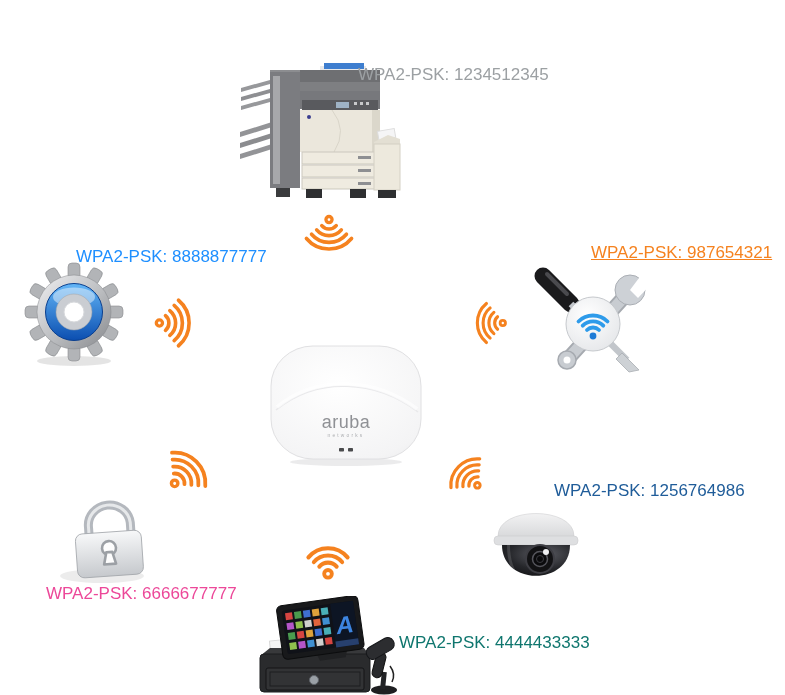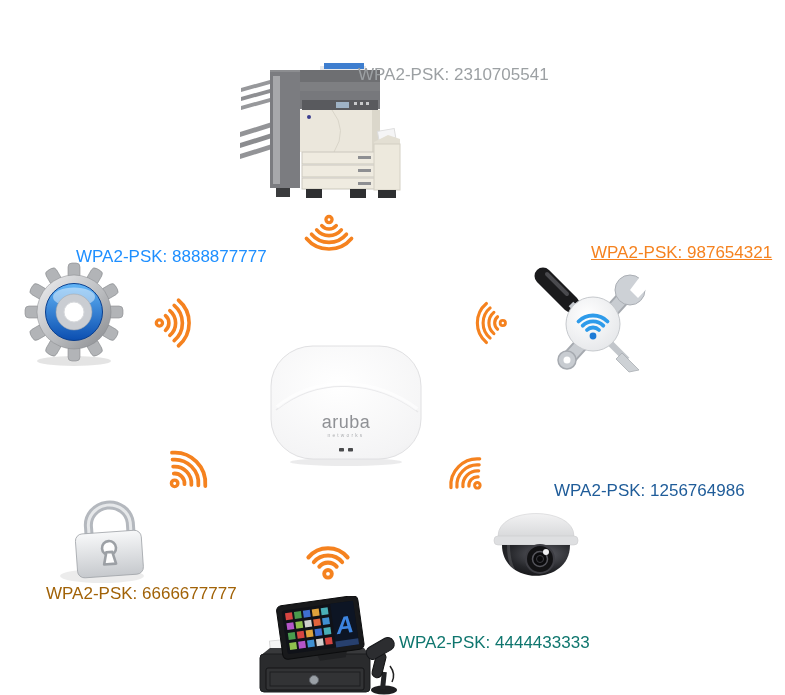--- a/index.html
+++ b/index.html
@@ -121,21 +121,21 @@
       <rect x="122" y="126" width="13" height="3" fill="#8E8F92"></rect>
       <rect x="142" y="74" width="17" height="9" fill="#F5F5F6" stroke="#DCDCDC" transform="rotate(-10 150 78)"></rect>
       <path d="M138,86 L152,79 L164,83 L164,88 L138,88 Z" fill="#E3DFD3"></path>
       <rect x="138" y="88" width="26" height="46" fill="#EDE9DD" stroke="#D4D0C4"></rect>
       <rect x="40" y="132" width="14" height="9" fill="#3A3B3D"></rect>
       <rect x="70" y="133" width="16" height="9" fill="#2E2F31"></rect>
       <rect x="114" y="133" width="16" height="9" fill="#2E2F31"></rect>
       <rect x="142" y="134" width="18" height="8" fill="#2E2F31"></rect>
     </svg>
   </div>
-  <div class="psk-label l-printer" style="color: rgb(156, 160, 163);">WPA2-PSK: 2310705541</div>
+  <div class="psk-label l-printer" style="color: rgb(156, 160, 163);">WPA2-PSK: 1234512345</div>
 
   <div class="node n-gear">
     <svg viewBox="0 0 102 106">
       <ellipse cx="50" cy="99" rx="37" ry="5" fill="#C9C9C9" opacity="0.5"></ellipse>
       <g fill="#B2B4B7" stroke="#898B8E" stroke-width="0.6">
         <rect x="44" y="1" width="12" height="16" rx="4" transform="rotate(0 50 50)"></rect>
         <rect x="44" y="1" width="12" height="16" rx="4" transform="rotate(30 50 50)"></rect>
         <rect x="44" y="1" width="12" height="16" rx="4" transform="rotate(60 50 50)"></rect>
         <rect x="44" y="1" width="12" height="16" rx="4" transform="rotate(90 50 50)"></rect>
         <rect x="44" y="1" width="12" height="16" rx="4" transform="rotate(120 50 50)"></rect>
@@ -198,21 +198,21 @@
       <ellipse cx="52" cy="94" rx="42" ry="7" fill="#DCDCDC" opacity="0.55"></ellipse>
       <g transform="rotate(-4 60 66)">
         <path d="M40,62 L40,44 A21,20 0 0 1 82,42 L82,54" fill="none" stroke="#B4B8BE" stroke-width="9" stroke-linecap="round"></path>
         <path d="M40,62 L40,44 A21,20 0 0 1 82,42 L82,54" fill="none" stroke="#E6E8EA" stroke-width="3" stroke-linecap="round"></path>
         <rect x="26" y="50" width="66" height="44" rx="7" fill="url(#lockBody)" stroke="#9FA3A8" stroke-width="0.8"></rect>
         <circle cx="59" cy="66" r="7" fill="#FDFDFD" stroke="#9CA0A5" stroke-width="2.6"></circle>
         <path d="M56,70 L62,70 L65,82 L53,82 Z" fill="#FDFDFD" stroke="#9CA0A5" stroke-width="2.6" stroke-linejoin="round"></path>
       </g>
     </svg>
   </div>
-  <div class="psk-label l-lock" style="color: #a16207;">WPA2-PSK: 6666677777</div>
+  <div class="psk-label l-lock" style="color: #ec4899;">WPA2-PSK: 6666677777</div>
 
   <div class="node n-camera">
     <svg viewBox="0 0 104 92">
       <path d="M14,42 C14,12 90,12 90,42 L90,45 L14,45 Z" fill="url(#camCap)" stroke="#C8C9CB" stroke-width="0.5"></path>
       <rect x="10" y="42" width="84" height="9" rx="4" fill="#DEDFE1" stroke="#C6C7C9" stroke-width="0.5"></rect>
       <path d="M18,51 C18,92 86,92 86,51 Z" fill="url(#domeGrad)"></path>
       <path d="M23,51 C23,72 30,82 40,87 C29,78 26,64 26,51 Z" fill="#FFFFFF" opacity="0.14"></path>
       <circle cx="56" cy="65" r="14" fill="#121214" stroke="#3E3E44" stroke-width="2"></circle>
       <circle cx="56" cy="65" r="7.5" fill="#0A0A0C" stroke="#55555C" stroke-width="1.5"></circle>
       <circle cx="56" cy="65" r="3.5" fill="none" stroke="#3A3A40" stroke-width="1"></circle>

